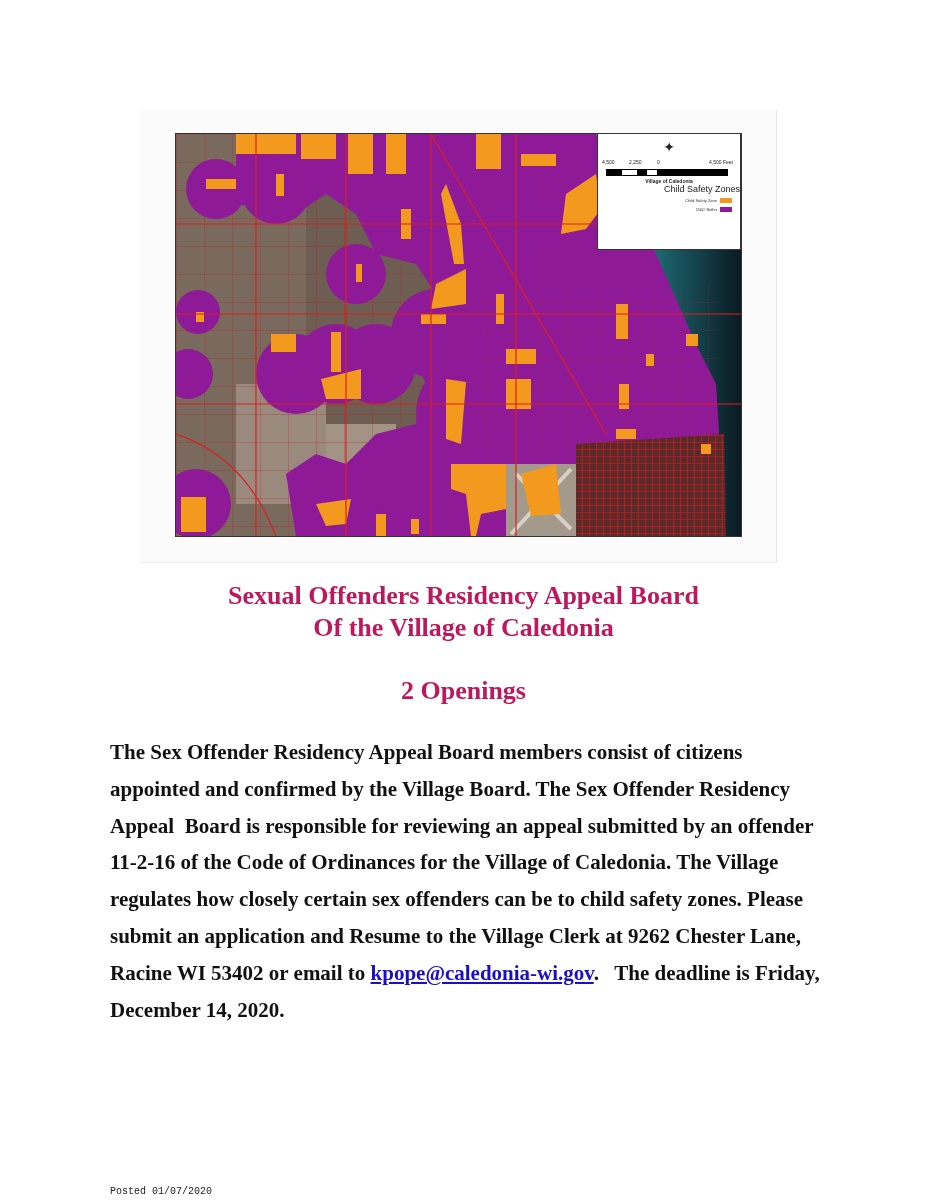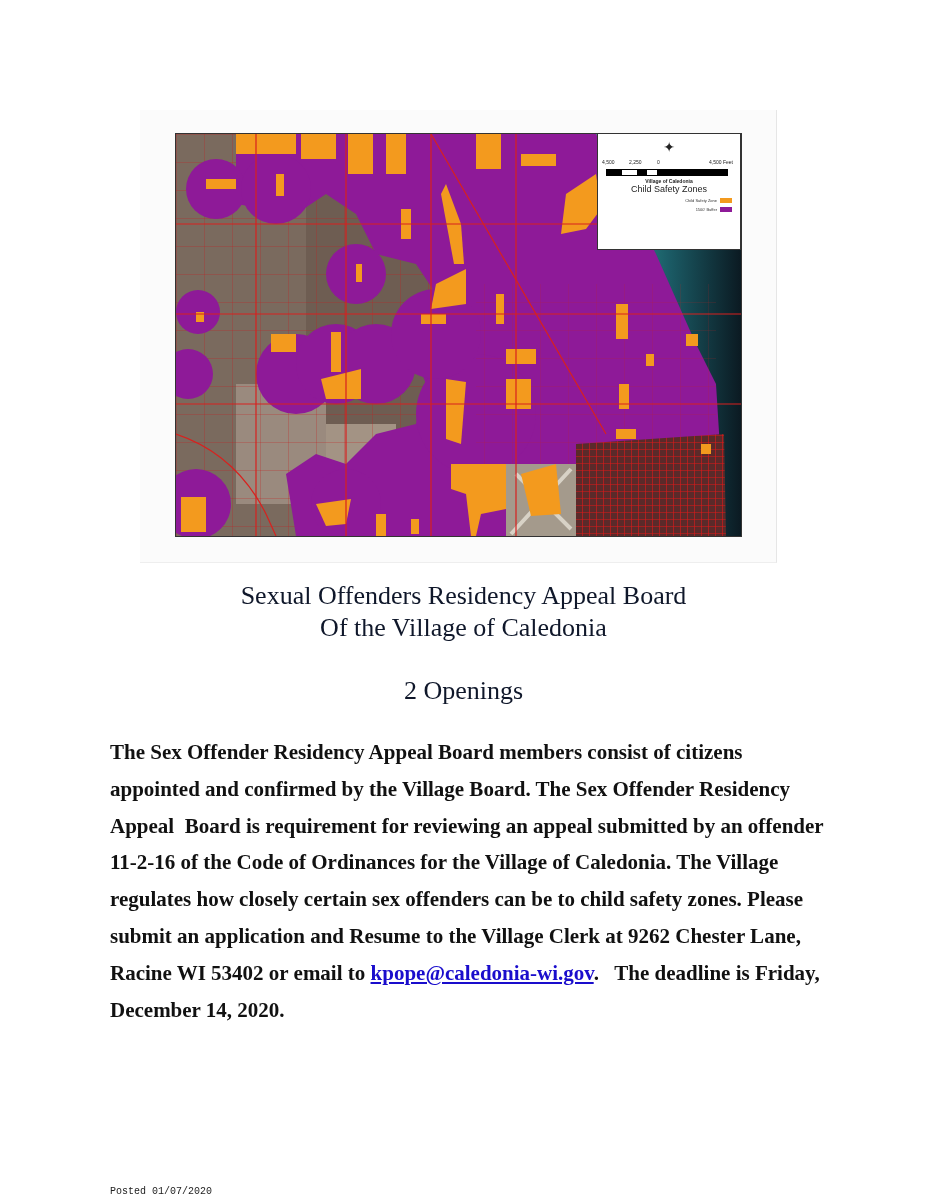--- a/index.html
+++ b/index.html
@@ -7,25 +7,25 @@
   .map-sheet { position: absolute; left: 140px; top: 110px; width: 636px; height: 452px; background: #fbfbfb; border-right: 1px solid #e6e6e6; border-bottom: 1px solid #eee; }
   .map { position: absolute; left: 175px; top: 133px; width: 565px; height: 402px; border: 1px solid #333; overflow: hidden; background: #6b5a4f; }
   .map svg { display: block; }
   .legend { position: absolute; left: 597px; top: 133px; width: 142px; height: 115px; background: #ffffff; border: 1px solid #333; font-family: "Liberation Sans", sans-serif; }
   .legend .compass { position: absolute; left: 64px; top: 2px; width: 14px; height: 22px; font-size: 14px; text-align: center; line-height: 22px; color: #222; }
   .legend .scale-labels { position: absolute; left: 4px; top: 25px; width: 134px; height: 8px; font-size: 5px; color: #222; }
   .legend .scale-labels span { position: absolute; top: 0; }
   .legend .scale-bar { position: absolute; left: 8px; top: 35px; width: 120px; height: 5px; border: 1px solid #000; display: flex; }
   .legend .scale-bar i { display: block; height: 5px; }
   .legend .org { position: absolute; left: 0; top: 44px; width: 100%; text-align: center; font-size: 5px; font-weight: bold; color: #222; }
-  .legend .title { position: absolute; left: 0; top: 50px; width: 100%; text-align: center; font-size: 9px; color: #222; }
+  .legend .title { position: absolute; left: 0; top: 50px; width: 100%; text-align: right; font-size: 9px; color: #222; }
   .legend .key { position: absolute; right: 8px; font-size: 4px; color: #333; display: flex; align-items: center; gap: 3px; }
   .legend .swatch { width: 12px; height: 5px; display: inline-block; }
 
-  .heading { position: absolute; left: 0; width: 927px; text-align: center; font-weight: normal; font-size: 26px; line-height: 32px; color: #0f172a; }
+  .heading { position: absolute; left: 0; width: 927px; text-align: center; font-weight: bold; font-size: 26px; line-height: 32px; color: #be185d; }
   .h1 { top: 580px; }
   .h2 { top: 612px; }
   .h3 { top: 675px; }
   .body-text { position: absolute; left: 110px; top: 734px; width: 740px; font-family: "Liberation Serif", serif; font-weight: bold; font-size: 21px; line-height: 36.8px; color: #111; }
   .body-text .line { white-space: nowrap; display: block; }
   .body-text a { color: #1a0dcc; }
   .posted { position: absolute; left: 110px; top: 1186px; font-size: 10px; color: #222; font-family: Liberation Mono, monospace; }
 </style>
 </head>
 <body>
@@ -158,21 +158,21 @@
   </div>
 </div>
 
 <div class="heading h1">Sexual Offenders Residency Appeal Board</div>
 <div class="heading h2">Of the Village of Caledonia</div>
 <div class="heading h3">2 Openings</div>
 
 <div class="body-text">
   <span class="line">The Sex Offender Residency Appeal Board members consist of citizens</span>
   <span class="line">appointed and confirmed by the Village Board. The Sex Offender Residency</span>
-  <span class="line" style="white-space:pre">Appeal  Board is requirement for reviewing an appeal submitted by an offender</span>
+  <span class="line" style="white-space:pre">Appeal  Board is responsible for reviewing an appeal submitted by an offender</span>
   <span class="line">11-2-16 of the Code of Ordinances for the Village of Caledonia. The Village</span>
   <span class="line">regulates how closely certain sex offenders can be to child safety zones. Please</span>
   <span class="line">submit an application and Resume to the Village Clerk at 9262 Chester Lane,</span>
   <span class="line" style="white-space:pre"><span>Racine WI 53402 or email to </span><a href="#">kpope@caledonia-wi.gov</a><span>.   The deadline is Friday,</span></span>
   <span class="line">December 14, 2020.</span>
 </div>
 
 <div class="posted">Posted 01/07/2020</div>
 
 </body></html>

